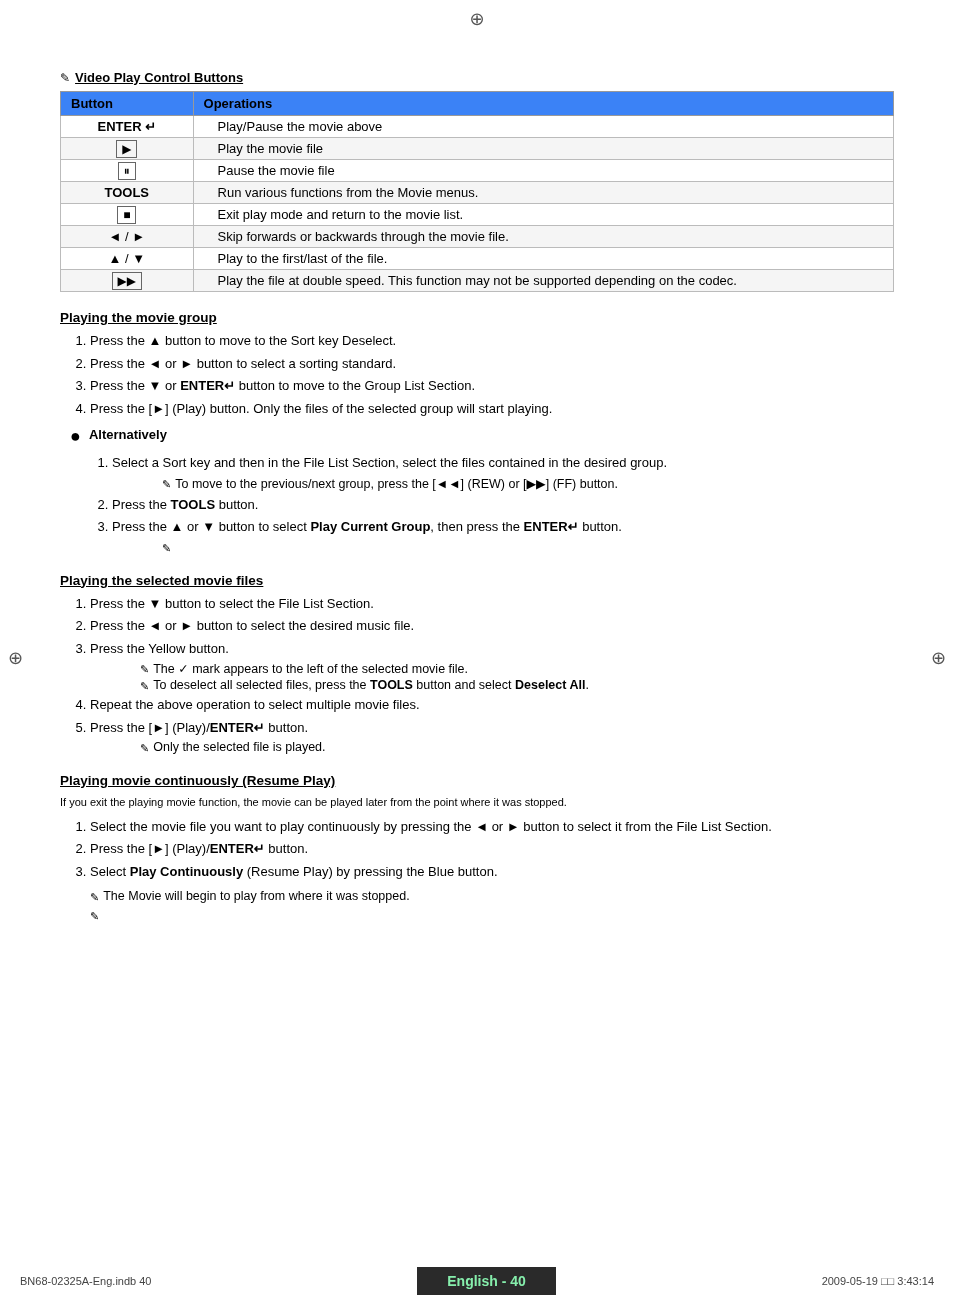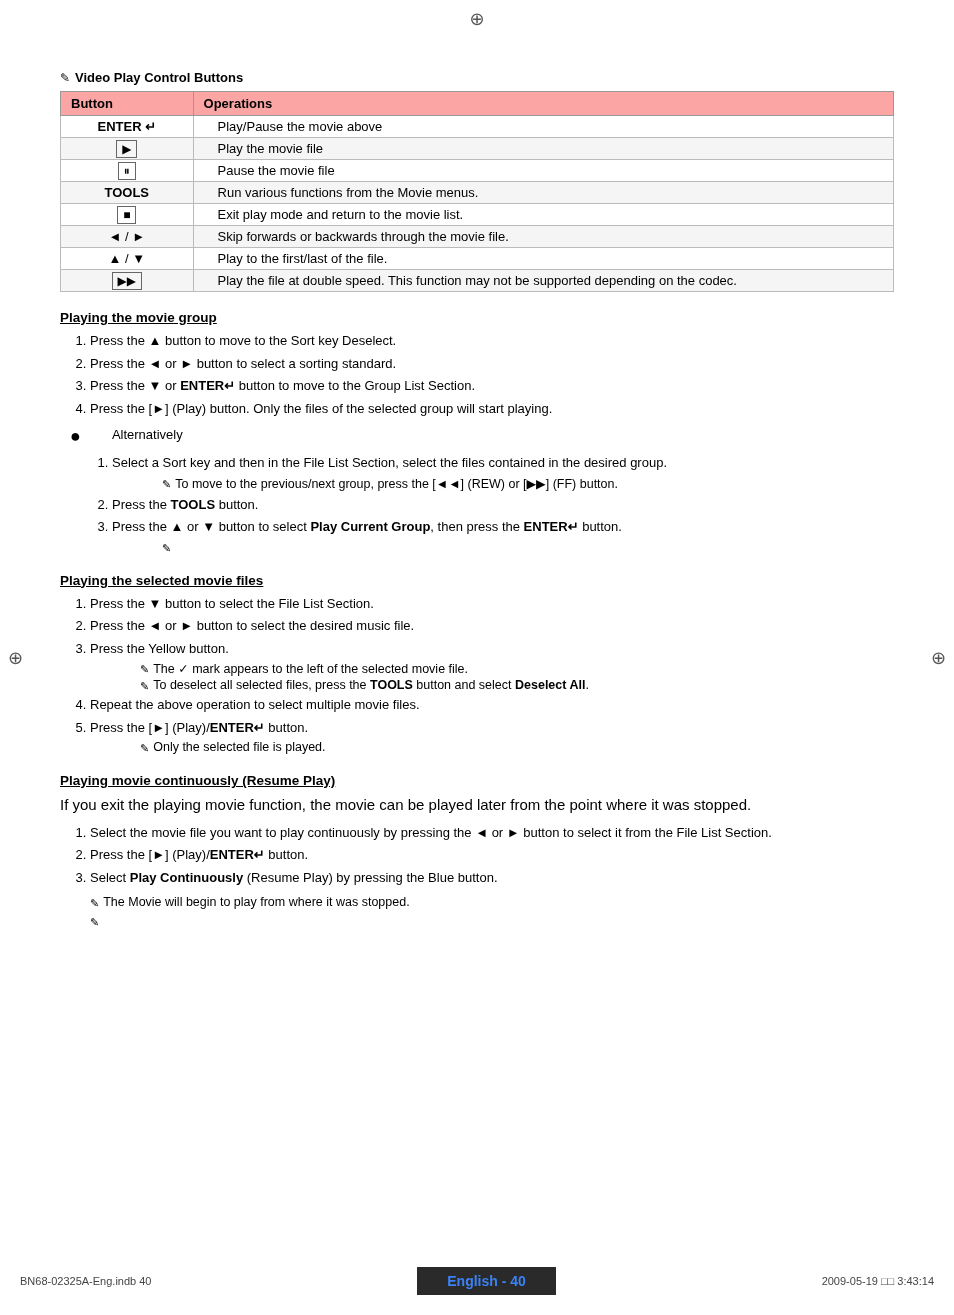--- a/index.html
+++ b/index.html
@@ -37,31 +37,32 @@
       margin-bottom: 6px;
     }
     .note-icon {
       font-size: 12px;
       margin-right: 5px;
       margin-top: 1px;
     }
     .section-title {
       font-weight: bold;
       font-size: 13px;
+      text-decoration: underline;
     }
 
     
     table {
       border-collapse: collapse;
       width: 100%;
       margin-bottom: 18px;
       font-size: 13px;
     }
     table thead tr {
-      background: #fca5a5;
+      background: #3b82f6;
     }
     table thead th {
       border: 1px solid #999;
       padding: 4px 10px;
       text-align: left;
       font-weight: bold;
     }
     table tbody tr {
       background: #fff;
     }
@@ -92,41 +93,40 @@
       line-height: 1.5;
     }
 
     
     .bullet-section {
       margin-left: 10px;
       margin-top: 8px;
       margin-bottom: 4px;
     }
     .bullet-label {
-      font-weight: normal;
+      font-weight: bold;
       margin-bottom: 4px;
-      margin-left: 23px;
     }
 
     
     .footer {
       position: absolute;
       bottom: 20px;
       left: 0;
       right: 0;
       display: flex;
       justify-content: space-between;
       align-items: center;
       padding: 0 20px;
       font-size: 11px;
       color: #444;
     }
     .footer-center {
       background: #2a2a2a;
-      color: #3b82f6;
+      color: #86efac;
       padding: 6px 30px;
       font-size: 14px;
       font-weight: bold;
     }
 
     
     .edge-mark-left {
       position: absolute;
       top: 50%;
       left: 8px;
@@ -167,21 +167,21 @@
       font-size: 11px;
       margin-right: 4px;
       margin-top: 2px;
       flex-shrink: 0;
     }
 
     .para {
       margin-left: 0;
       margin-bottom: 6px;
       line-height: 1.5;
-      font-size: 15px;
+      font-size: 11px;
     }
   </style>
 </head>
 <body>
 
 <div class="page">
 
   <div class="crosshair-top">⊕</div>
 
   <div class="edge-mark-left">⊕</div>

